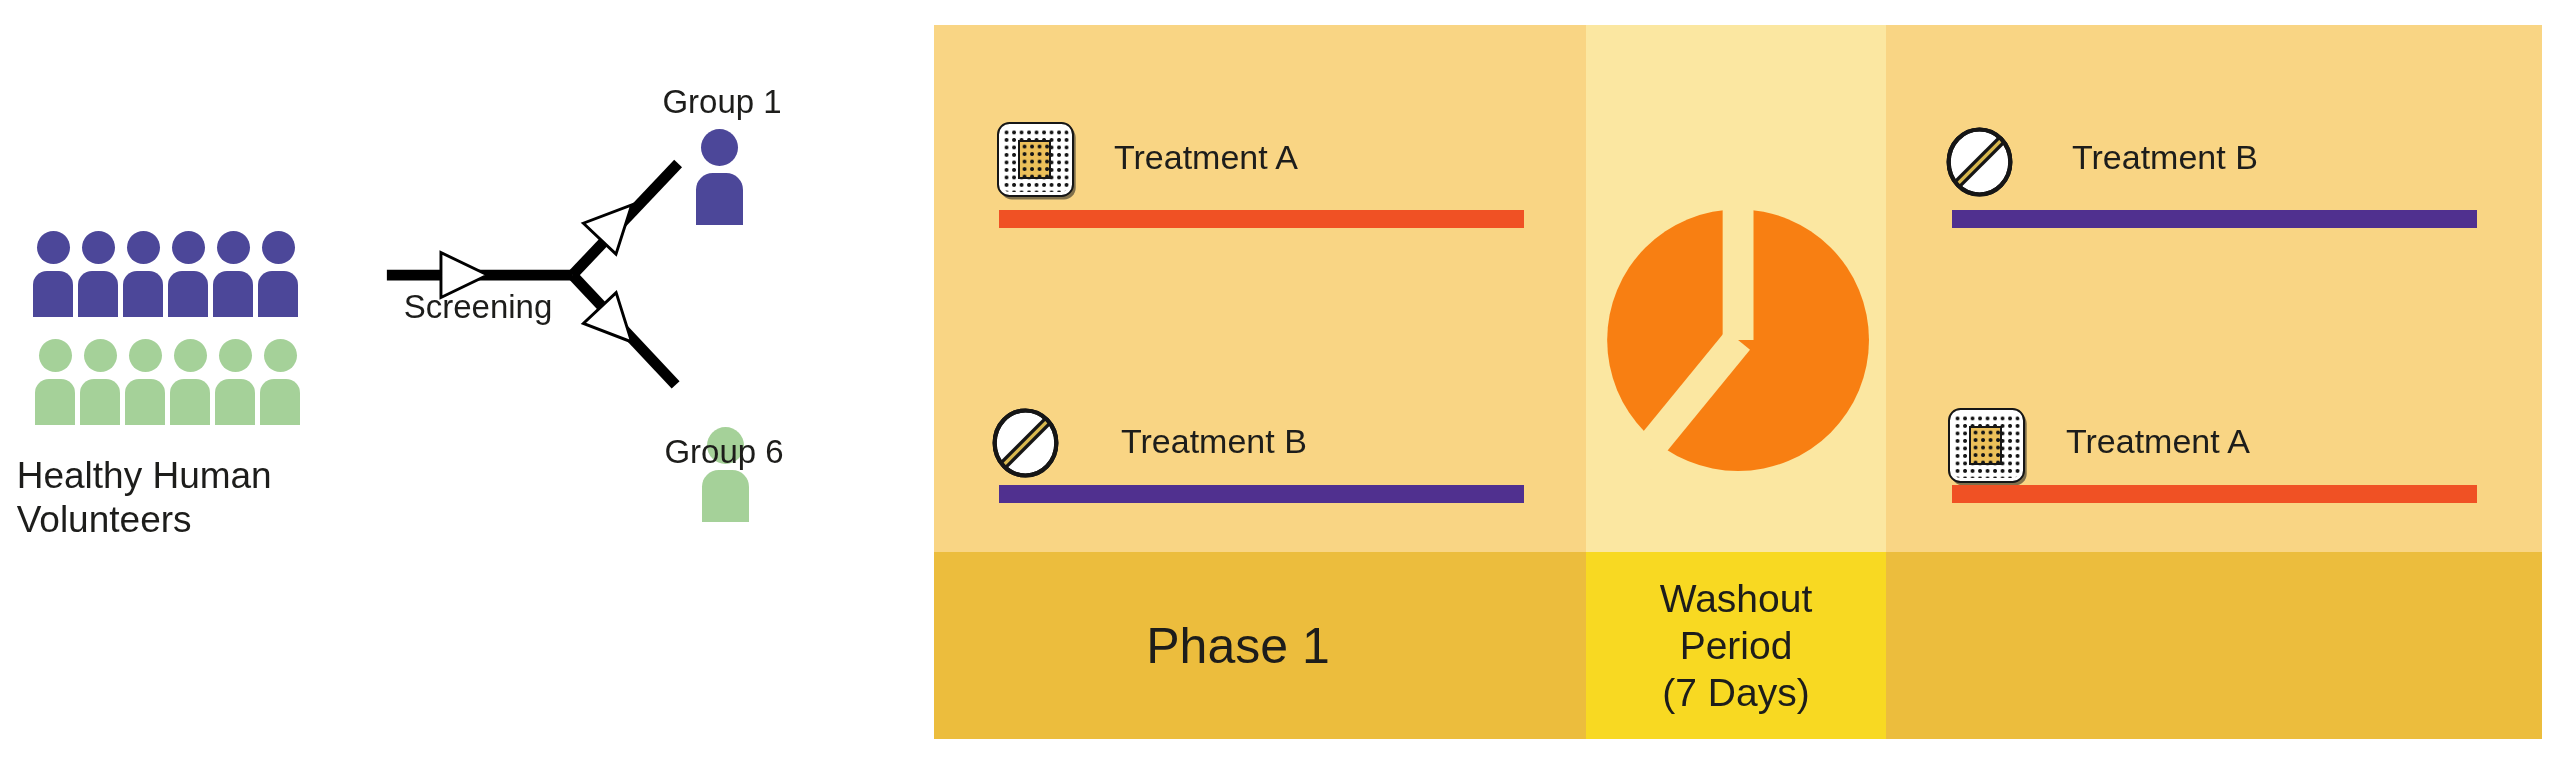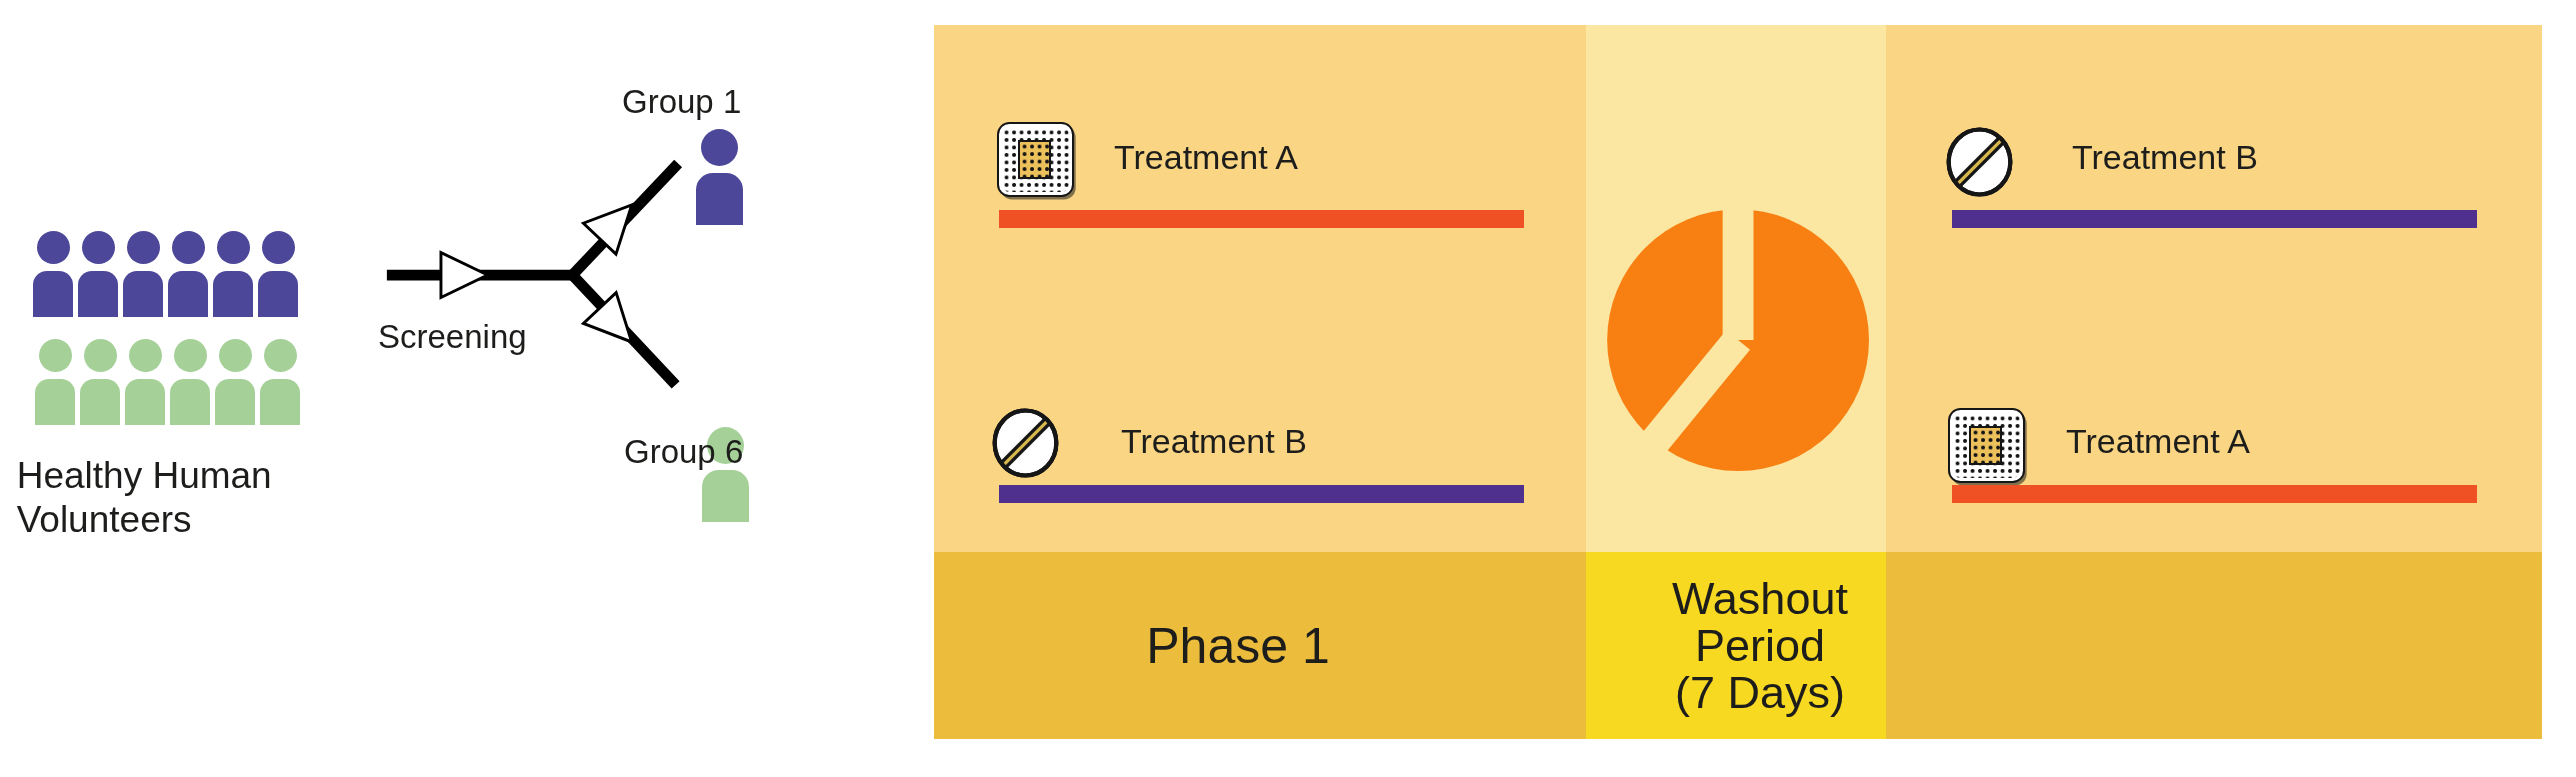--- a/index.html
+++ b/index.html
@@ -15,31 +15,31 @@
   .person .head{width:33px;height:33px;border-radius:50%;margin:0 auto;}
   .person .torso{width:40px;height:46px;margin-top:6.7px;border-radius:14px 14px 0 0;}
   .person.big{width:47px;}
   .person.big .head{width:37px;height:37px;}
   .person.big .torso{width:47px;height:52px;border-radius:16.7px 16.7px 0 0;}
 
   .caption{
     position:absolute;left:16.7px;top:454px;width:300px;text-align:left;
     font-size:37px;line-height:44px;white-space:pre-line;
   }
-  .small-label{position:absolute;width:200px;text-align:left;font-size:33px;line-height:38px;}
+  .small-label{position:absolute;width:200px;text-align:center;font-size:33px;line-height:38px;}
 
   
   .col,.band{position:absolute;}
   .treat-label{position:absolute;font-size:34px;line-height:52px;white-space:nowrap;}
   .bar{position:absolute;height:17.5px;}
   .band-label{
     position:absolute;display:flex;align-items:center;justify-content:center;
     text-align:center;font-size:50px;
   }
-  .band-label.multi{font-size:45px;line-height:47px;white-space:pre-line;padding-left:24px;}
+  .band-label.multi{font-size:39px;line-height:47px;white-space:pre-line;}
 
   
   .patch{
     position:absolute;width:77px;height:75px;background:#ffffff;
     border:2.5px solid #161616;border-radius:12.5px;box-sizing:border-box;
     box-shadow:2.5px 3.3px 0 -0.8px rgba(30,30,30,.55);
   }
   .patch-dot-grid{
     position:absolute;inset:3.3px;border-radius:7.5px;
     background-image:radial-gradient(circle,#161616 1.7px,transparent 2.2px);
@@ -117,21 +117,21 @@
       <path d="M465,330 H688"></path>
       <path d="M688,330 L815,196"></path>
       <path d="M688,330 L812,462"></path>
     </g>
     <g fill="#ffffff" stroke="#000000" stroke-width="3.5">
       <polygon points="530,303 530,357 586,330"></polygon>
       <polygon points="-28,-27 -28,27 28,0" transform="translate(740,266) rotate(-46.5)"></polygon>
       <polygon points="-28,-27 -28,27 28,0" transform="translate(740,390) rotate(46.8)"></polygon>
     </g>
   </svg>
-  <div class="small-label" style="left:378px;top:318px;">Screening</div>
+  <div class="small-label" style="left:378px;top:288px;">Screening</div>
 
   <div class="small-label" style="left:622px;top:83px;">Group 1</div>
   <div class="person big abs" style="left:696px;top:129px;">
     <div class="head" style="background-color: rgb(76, 71, 153);"></div>
     <div class="torso" style="background-color: rgb(76, 71, 153);"></div>
   </div>
   <div class="person big abs" style="left:702px;top:331px;">
     <div class="head" style="background-color: rgb(165, 209, 153);"></div>
     <div class="torso" style="background-color: rgb(165, 209, 153);"></div>
   </div>

